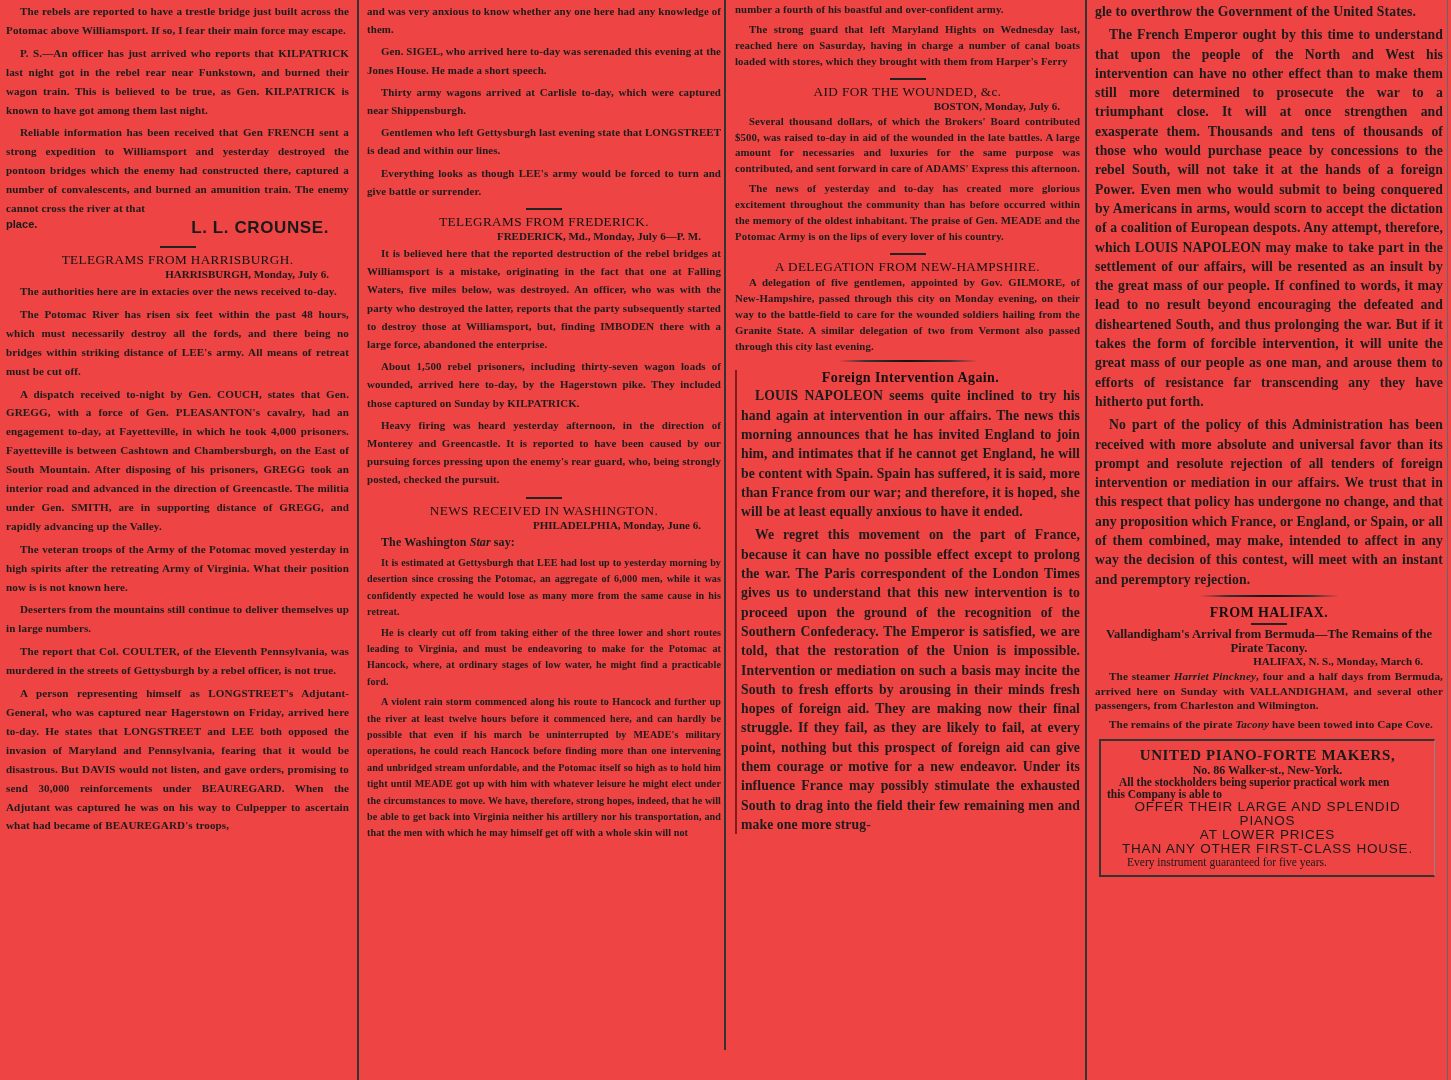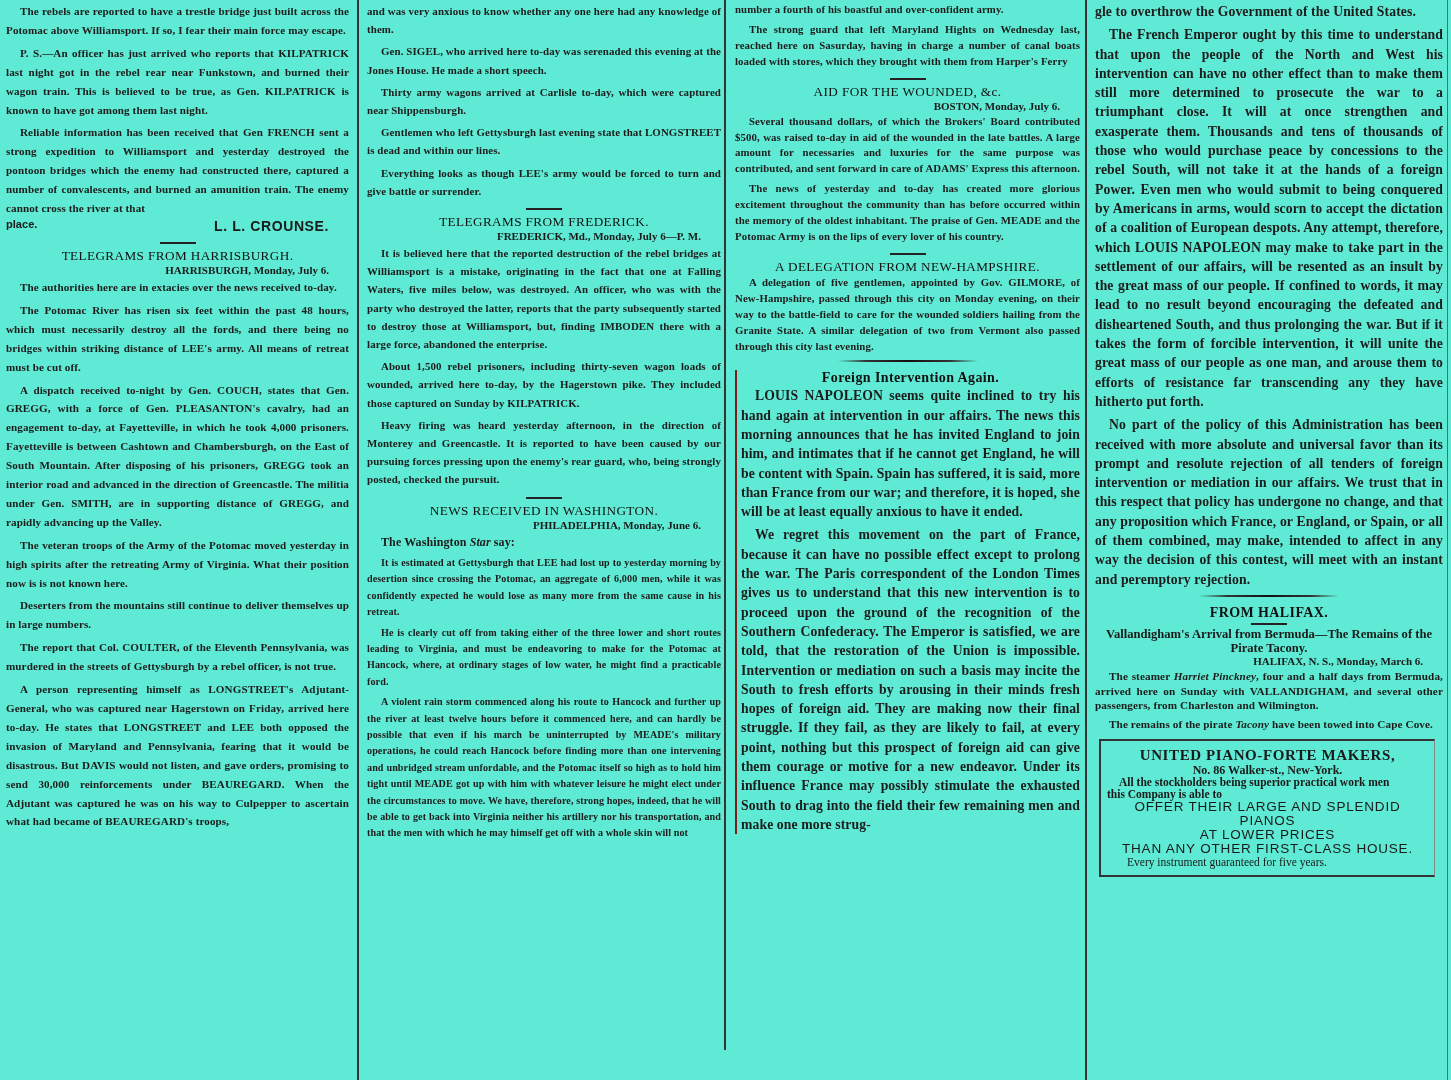--- a/index.html
+++ b/index.html
@@ -1,18 +1,18 @@
 <!DOCTYPE html>
 <html><head>
   <meta charset="utf-8">
   <style>
     * { box-sizing: border-box; margin: 0; padding: 0; }
     html, body { width: 1451px; height: 1080px; background: #fff; overflow: hidden; }
     body { font-family: "DejaVu Serif", "Liberation Serif", serif; color: #1a1a1a; position: relative; }
-    .page { position: absolute; left: 0; top: 0; width: 1451px; height: 1080px; background: #5eead4; }
+    .page { position: absolute; left: 0; top: 0; width: 1451px; height: 1080px; background: #ef4444; }
     .col { position: absolute; top: 0; padding: 2px 6px 0 6px; }
     .col1 { left: 0; width: 355px; }
     .col2 { left: 361px; width: 366px; }
     .col3 { left: 729px; width: 357px; }
     .col4 { left: 1089px; width: 360px; }
     .rule-v { position: absolute; top: 0; width: 2px; background: #333; }
     p.para {
       font-size: 11.1px; line-height: 18.9px; font-weight: bold; text-align: justify;
       text-indent: 14px; letter-spacing: 0.1px; color: #1c1c1c; margin-bottom: 4px;
       font-family: "Liberation Serif", "DejaVu Serif", serif;
@@ -23,21 +23,21 @@
     .col3 p.para { font-size: 10.8px; line-height: 15.9px; }
     .col3 p.para.big, .col4 p.para.big { font-size: 13.7px; line-height: 19.3px; }
     .col4 p.para.small { font-size: 11.2px; line-height: 14.6px; }
     h2.hed {
       font-weight: normal; font-size: 13.2px; letter-spacing: 0.4px; text-align: center;
       margin: 2px 0 0 0; font-family: "Liberation Serif", "DejaVu Serif", serif; color: #111;
     }
     h2.hed.bold { font-weight: bold; font-size: 14px; }
     .dateline { text-align: right; font-size: 11px; font-weight: bold; padding-right: 20px; margin-bottom: 2px; font-family: "Liberation Serif", serif; }
     .signature { display: flex; justify-content: space-between; font-size: 11.1px; font-weight: bold; padding-right: 20px; font-family: Liberation Sans, sans-serif; }
-    .signature .name { font-weight: bold; letter-spacing: 0.6px; font-size: 14px; }
+    .signature .name { font-weight: bold; letter-spacing: 0.6px; font-size: 17px; }
     .rule-short { width: 36px; height: 2px; background: #222; margin: 8px auto 4px auto; }
     .rule-long { width: 140px; height: 2px; background: linear-gradient(90deg, transparent, #333 20%, #111 50%, #333 80%, transparent); margin: 6px auto 8px auto; }
     em { font-style: italic; }
     .boxed { border-left: 2px solid #7f1d1d; padding-left: 4px; }
     .ad {
       border-top: 2px solid #333; border-bottom: 2px solid #333; border-left: 2px solid #333; border-right: 1px solid #888;
       margin: 8px 8px 0 4px; padding: 6px 6px 6px 6px; text-align: center; font-family: "Liberation Serif", serif;
     }
     .ad .ad-title { font-weight: bold; font-size: 15px; letter-spacing: 0.6px; }
     .ad .ad-address { font-size: 12px; font-weight: bold; line-height: 12px; }

